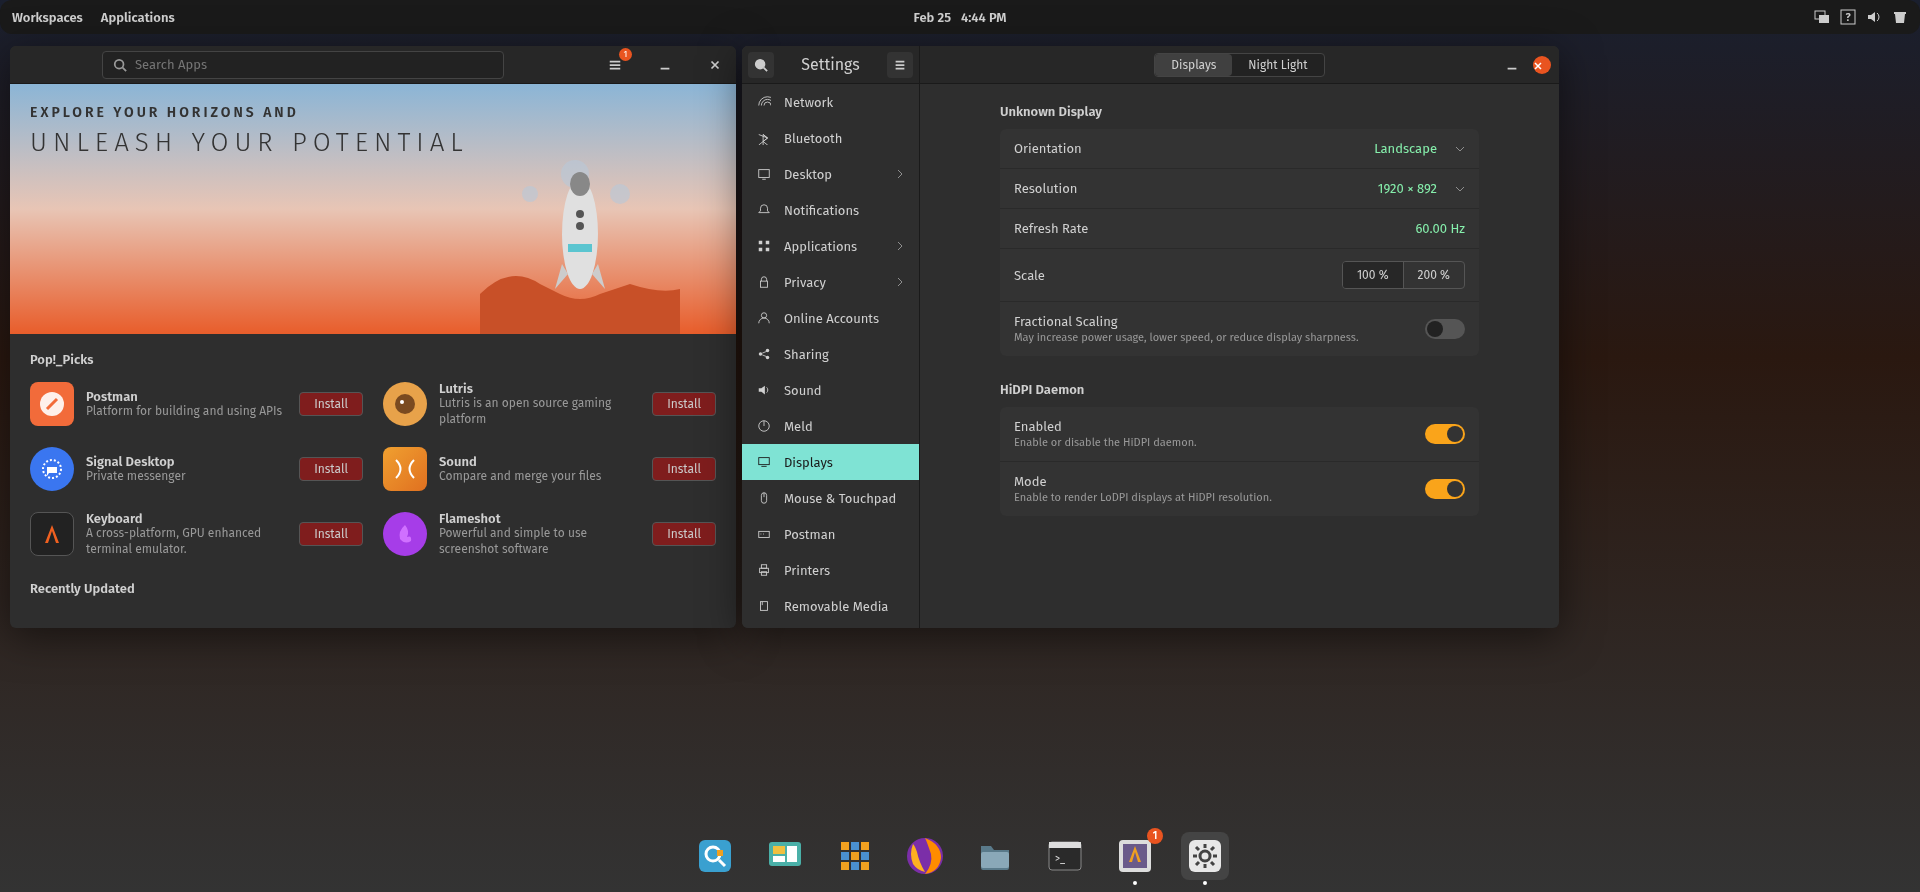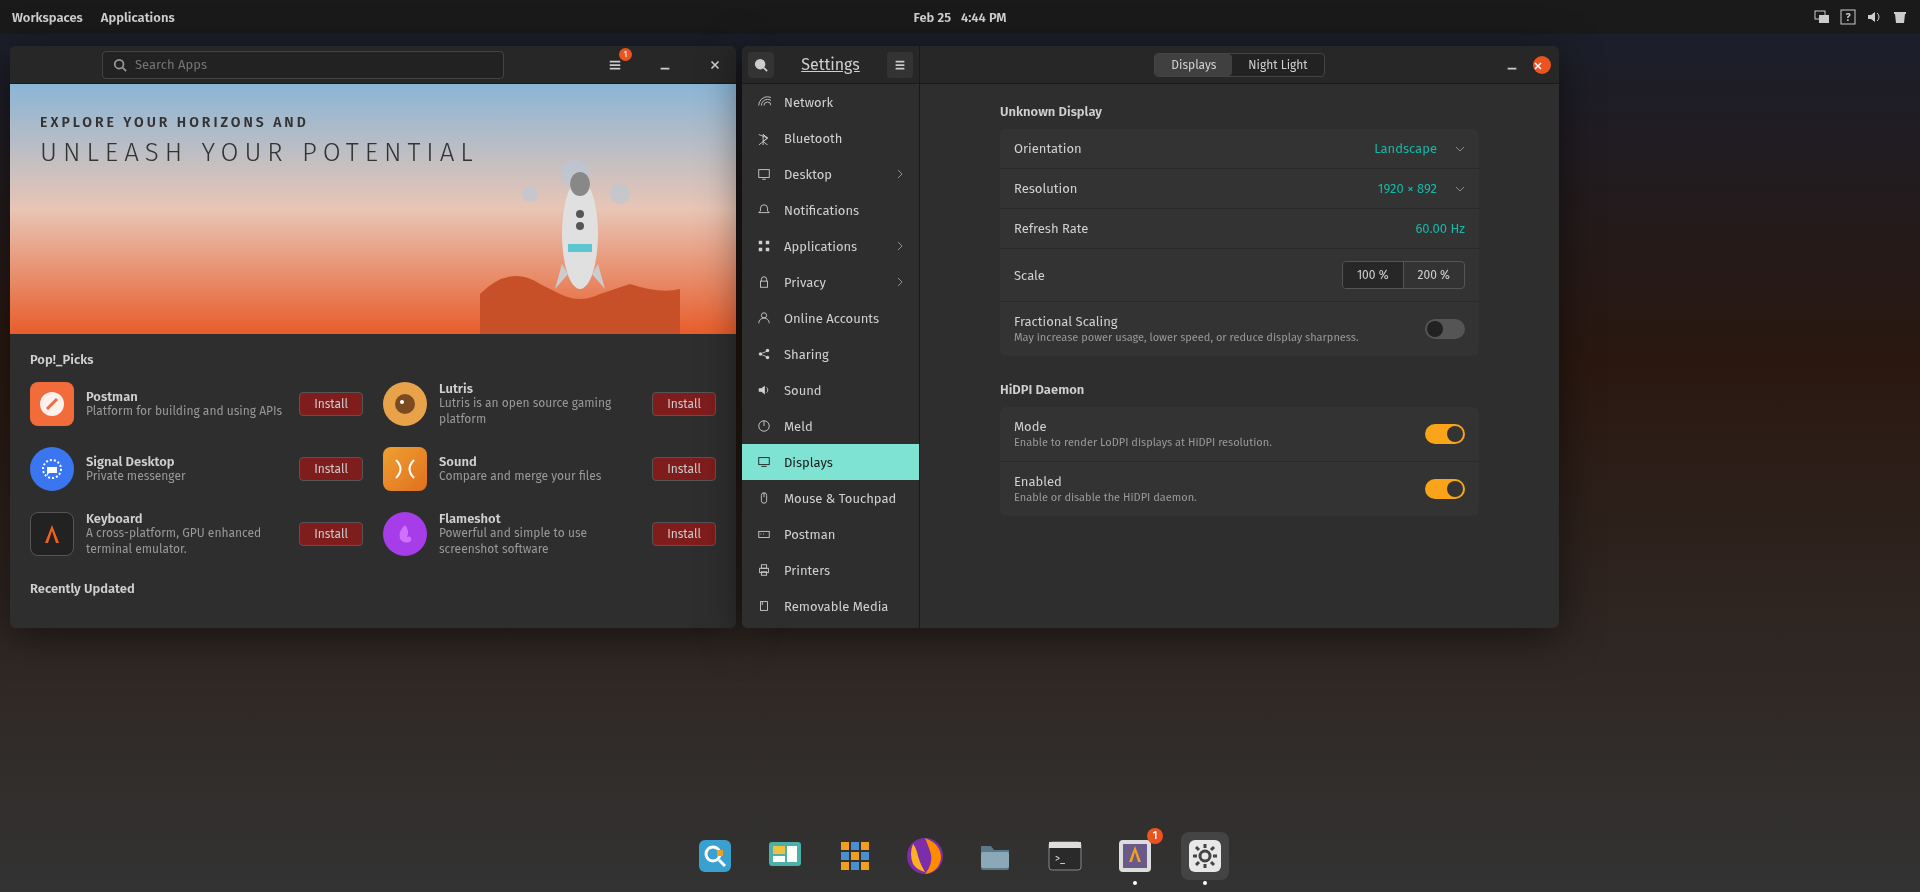--- a/index.html
+++ b/index.html
@@ -1,19 +1,19 @@
 <!DOCTYPE html>
 <html><head>
 <meta charset="utf-8">
 <style>
 * { margin: 0; padding: 0; box-sizing: border-box; font-family: "Fira Sans", "Noto Sans", sans-serif; }
 body { background: linear-gradient(180deg, #1a1f2e 0%, #2a1810 40%, #333 100%); width: 1920px; height: 892px; overflow: hidden; position: relative; color: #d0d0d0; }
 
 
-.topbar { background: #1a1a1a; height: 26px; display: flex; align-items: center; padding: 17px 12px; font-size: 13px; font-weight: 600; }
+.topbar { background: #1a1a1a; height: 26px; display: flex; align-items: center; padding: 17px 12px; font-size: 13px; font-weight: 600; border-radius: 12px; }
 .topbar .left { display: flex; gap: 18px; }
 .topbar .center { position: absolute; left: 50%; transform: translateX(-50%); display: flex; gap: 10px; }
 .topbar .right { margin-left: auto; display: flex; gap: 10px; align-items: center; }
 .topbar .ico { width: 16px; height: 16px; display: inline-flex; align-items: center; justify-content: center; }
 
 
 .window { position: absolute; background: #2e2e2e; border-radius: 6px; box-shadow: 0 8px 40px rgba(0,0,0,.5); overflow: hidden; display: flex; flex-direction: column; }
 .win-popshop { top: 46px; left: 10px; width: 726px; height: 582px; }
 .win-settings { top: 46px; left: 742px; width: 817px; height: 582px; display: flex; flex-direction: row; }
 
@@ -26,59 +26,59 @@
 .closeBtn svg { width: 10px; height: 10px; fill: #fff; }
 
 
 .popshop-head { gap: 24px; }
 .search-field { flex: 1; background: #222; border: 1px solid #444; border-radius: 4px; height: 28px; display: flex; align-items: center; padding: 0 10px; gap: 8px; }
 .search-field input { background: transparent; border: 0; outline: 0; color: #ccc; font-size: 13px; flex: 1; }
 .menuBtn { position: relative; }
 .badge { position: absolute; top: -4px; right: -4px; background: #e95420; color: #fff; font-size: 9px; width: 13px; height: 13px; border-radius: 50%; display: flex; align-items: center; justify-content: center; }
 
 .popshop-body { flex: 1; overflow: hidden; }
-.banner { height: 250px; position: relative; background: linear-gradient(180deg, #8bb5d6 0%, #e8c5b5 50%, #e85d2b 100%); padding: 30px; }
+.banner { height: 250px; position: relative; background: linear-gradient(180deg, #8bb5d6 0%, #e8c5b5 50%, #e85d2b 100%); padding: 20px; }
 .banner .sub { font-size: 14px; letter-spacing: 3px; font-weight: 600; color: #333; }
 .banner .main { font-size: 26px; letter-spacing: 6px; font-weight: 300; color: #333; margin-top: 6px; }
 .rocket { position: absolute; left: 470px; top: 60px; }
 
 .section-title { padding: 18px 20px 8px; font-weight: 600; font-size: 13px; }
 .app-grid { display: grid; grid-template-columns: 1fr 1fr; padding: 0 20px; gap: 8px 20px; }
 .app-card { display: flex; align-items: center; gap: 12px; padding: 6px 0; }
 .app-icon { width: 44px; height: 44px; border-radius: 8px; flex-shrink: 0; display: flex; align-items: center; justify-content: center; }
 .app-info { flex: 1; }
 .app-name { font-size: 13px; font-weight: 600; }
 .app-desc { font-size: 12px; color: #999; line-height: 1.3; }
 .install-btn { background: #7f1d1d; border: 1px solid #555; color: #ccc; font-size: 12px; padding: 4px 14px; border-radius: 4px; cursor: pointer; }
 
 
 .settings-left { width: 178px; background: #2e2e2e; border-right: 1px solid #1a1a1a; display: flex; flex-direction: column; }
 .settings-right { flex: 1; display: flex; flex-direction: column; }
-.settings-head-left { height: 38px; background: #272727; display: flex; align-items: center; padding: 0 6px; gap: 8px; justify-content: space-between; border-bottom:1px solid #1a1a1a;text-decoration:underline;}
+.settings-head-left { height: 38px; background: #272727; display: flex; align-items: center; padding: 0 6px; gap: 8px; justify-content: space-between; border-bottom:1px solid #1a1a1a;}
 .settings-head-right { height: 38px; background: #272727; display: flex; align-items: center; padding: 0 8px; gap: 8px; justify-content: center; position: relative; border-bottom:1px solid #1a1a1a;}
 .tab-switcher { display: flex; background: #222; border-radius: 4px; border: 1px solid #444; }
 .tab-switcher div { padding: 4px 16px; font-size: 12px; cursor: pointer; }
 .tab-switcher .active { background: #404040; border-radius: 4px; }
 .win-controls { position: absolute; right: 8px; display: flex; gap: 8px; align-items: center; }
 
 .sidebar-list { flex: 1; overflow: auto; }
 .side-item { display: flex; align-items: center; gap: 12px; padding: 10px 14px; font-size: 13px; cursor: pointer; }
 .side-item.active { background: #7fe3d4; color: #1a1a1a; }
 .side-item .sico { width: 16px; height: 16px; display: flex; align-items: center; justify-content: center; flex-shrink: 0; }
 .side-item .sico svg { width: 14px; height: 14px; fill: currentColor; }
 .side-item .chev { margin-left: auto; opacity: .6; }
 
 .settings-content { flex: 1; padding: 20px 80px 20px 80px; overflow: auto; }
 .group-title { font-size: 13px; font-weight: 600; margin-bottom: 10px; }
 .panel { background: #333; border-radius: 6px; margin-bottom: 26px; }
 .row { display: flex; align-items: center; padding: 12px 14px; border-bottom: 1px solid #2a2a2a; font-size: 13px; gap: 12px; }
 .row:last-child { border-bottom: 0; }
 .row .label { flex: 1; }
 .row .label .sub { font-size: 11px; color: #999; margin-top: 2px; }
-.row .val { color: #14b8a6; }
+.row .val { color: #86efac; }
 .dropdown-ico { opacity: .6; margin-left: 6px; }
 .scale-btns { display: flex; border: 1px solid #555; border-radius: 4px; overflow: hidden; }
 .scale-btns div { padding: 6px 14px; font-size: 12px; cursor: pointer; }
 .scale-btns .active { background: #272727; border-right: 1px solid #555;}
 .toggle { width: 40px; height: 20px; background: #555; border-radius: 10px; position: relative; cursor: pointer; }
 .toggle.on { background: #faa41a; }
 .toggle::after { content: ""; position: absolute; width: 16px; height: 16px; background: #222; border-radius: 50%; top: 2px; left: 2px; }
 .toggle.on::after { left: 22px; background: #333; }
 
 
@@ -475,29 +475,29 @@
             <div class="sub">May increase power usage, lower speed, or reduce display sharpness.</div>
           </div>
           <div class="toggle"></div>
         </div>
       </div>
 
       <div class="group-title">HiDPI Daemon</div>
       <div class="panel">
         <div class="row">
           <div class="label">
+            <div>Enabled</div>
+            <div class="sub">Enable or disable the HiDPI daemon.</div>
+          </div>
+          <div class="toggle on"></div>
+        </div>
+        <div class="row">
+          <div class="label">
             <div>Mode</div>
             <div class="sub">Enable to render LoDPI displays at HiDPI resolution.</div>
-          </div>
-          <div class="toggle on"></div>
-        </div>
-        <div class="row">
-          <div class="label">
-            <div>Enabled</div>
-            <div class="sub">Enable or disable the HiDPI daemon.</div>
           </div>
           <div class="toggle on"></div>
         </div>
       </div>
     </div>
   </div>
 </div>
 
 <div class="dock">
   <div class="dock-item">

